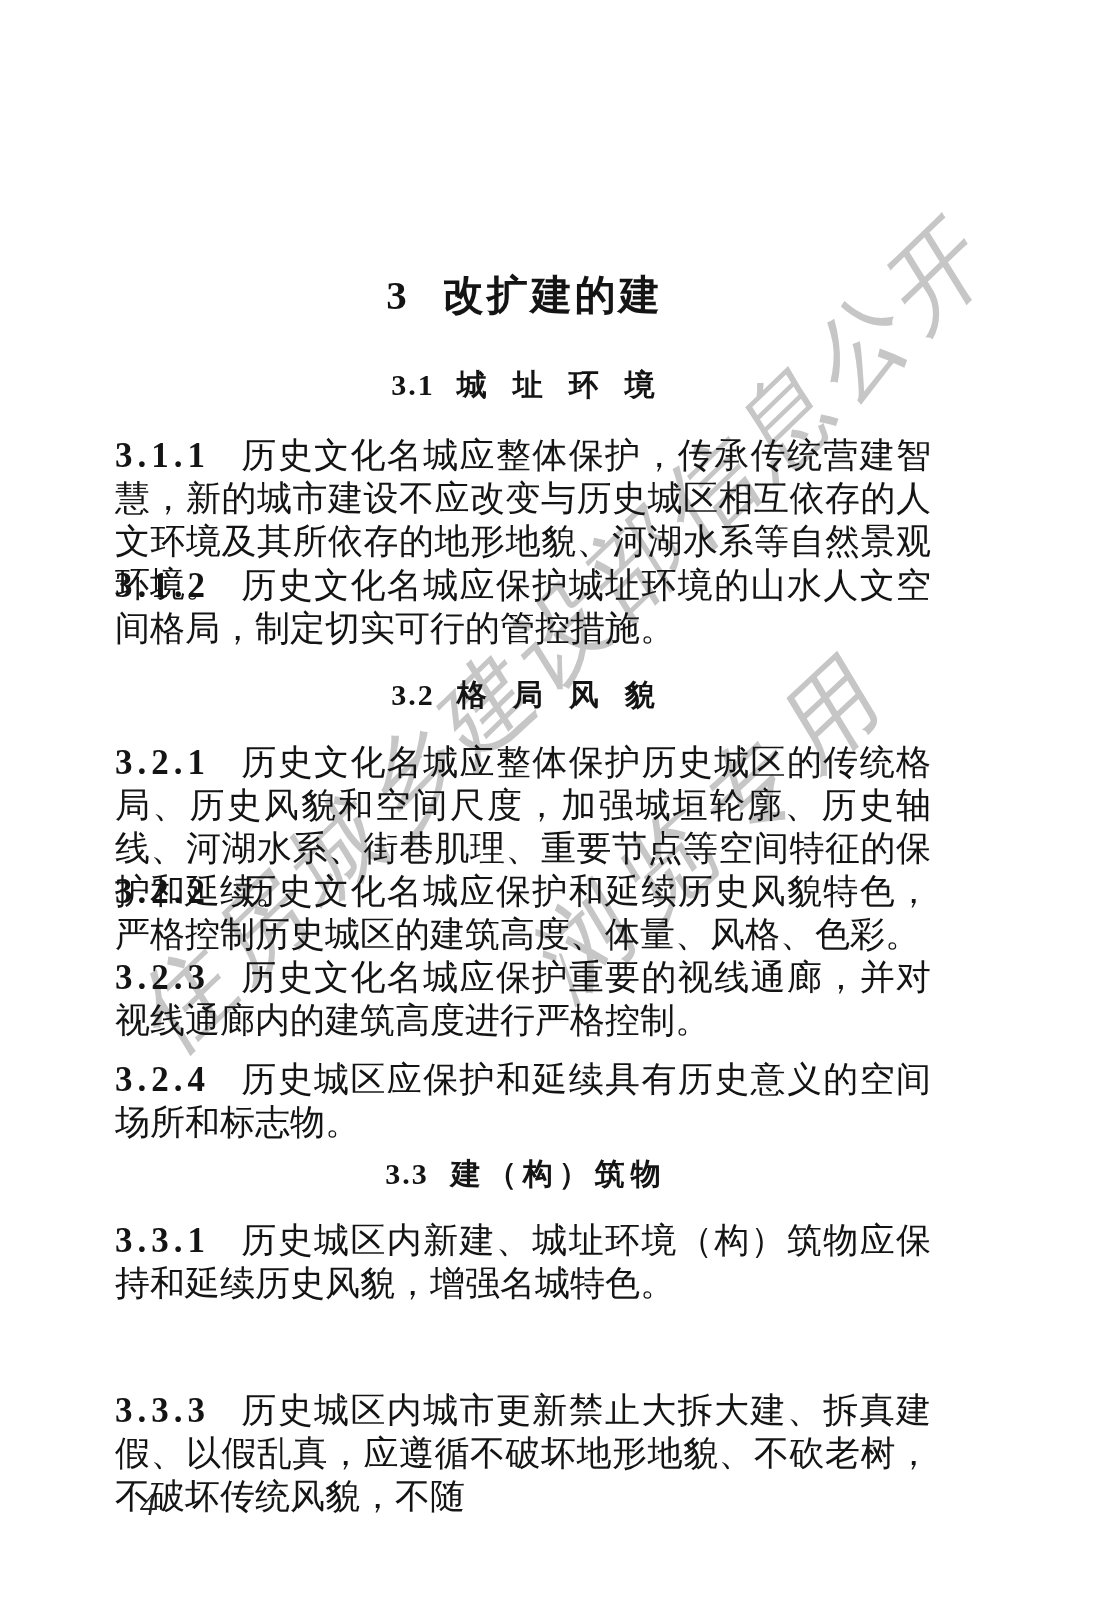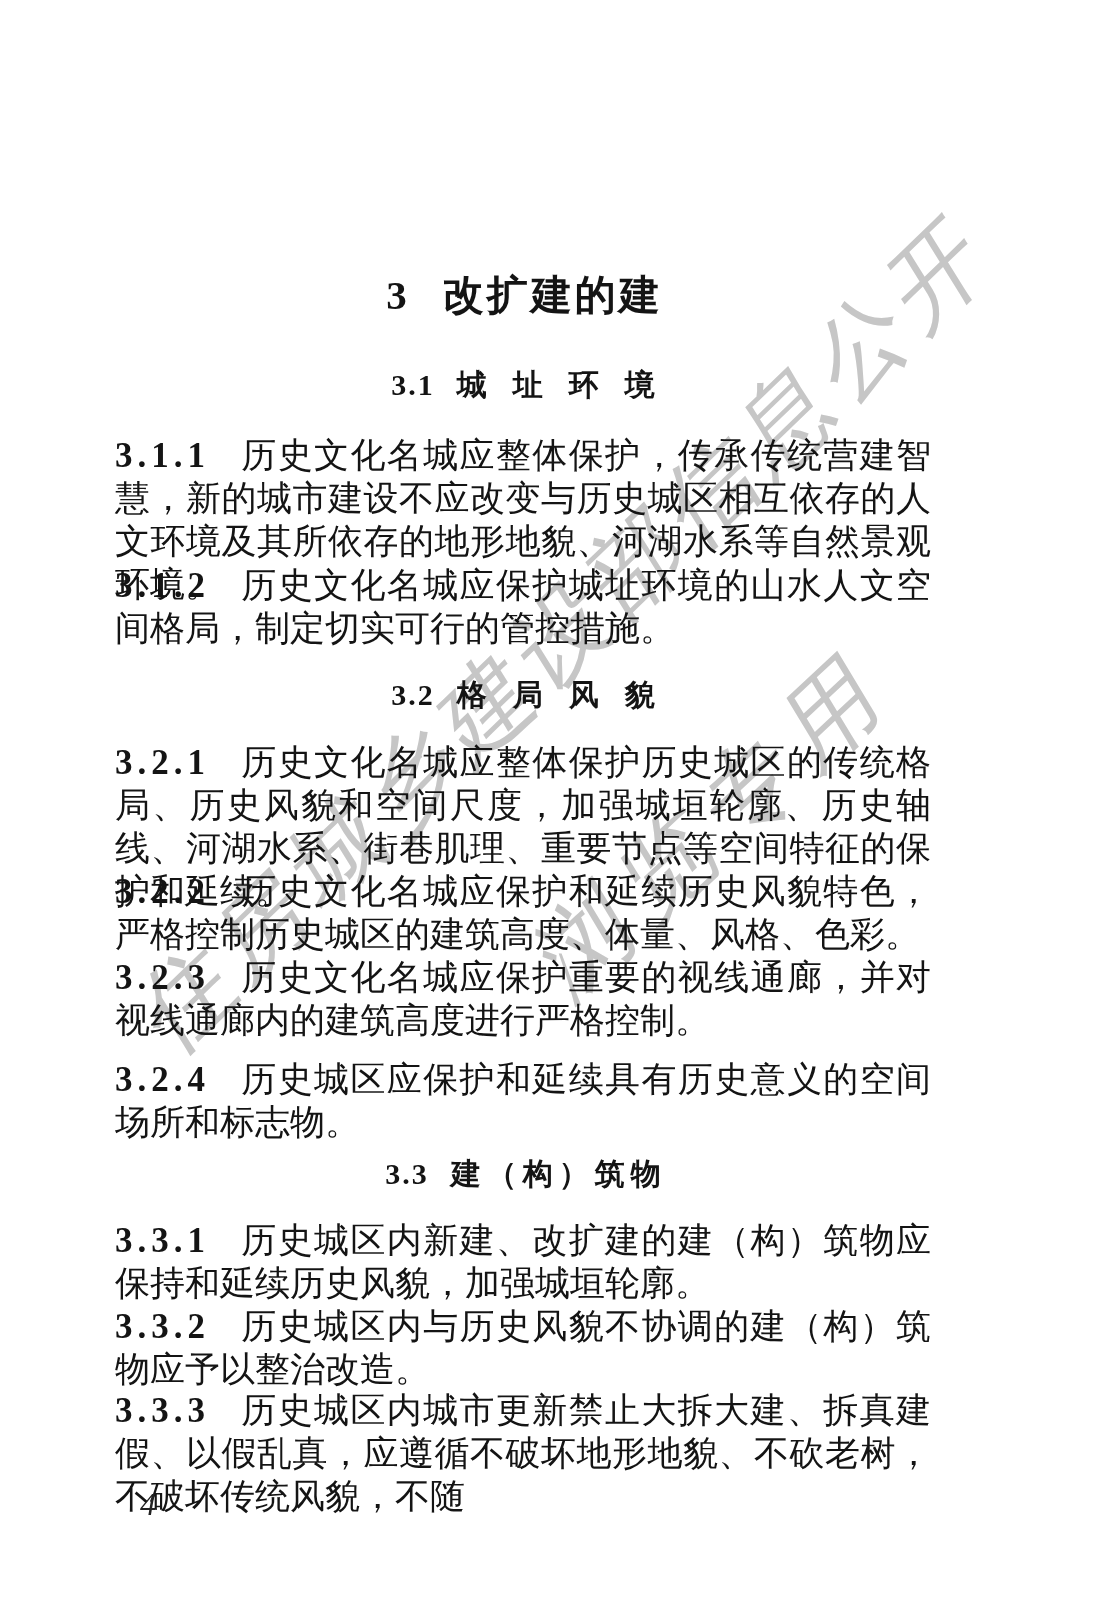--- a/index.html
+++ b/index.html
@@ -118,26 +118,23 @@
 
   <p class="layer clause" style="top:1058px">
     <span class="cnum">3.2.4</span><span class="ctext">历史城区应保护和延续具有历史意义的空间场所和标志物。</span>
   </p>
 
   <h2 class="layer sec-heading" style="top:1152px">
     <span class="sec-num">3.3</span><span class="sec-title-tight">建（构）筑物</span>
   </h2>
 
   <p class="layer clause" style="top:1219px">
-    <span class="cnum">3.3.1</span><span class="ctext">历史城区内新建、改扩建的建（构）筑物应保持和延续历史风貌，加强城垣轮廓。</span>
+    <span class="cnum">3.3.1</span><span class="ctext">历史城区内新建、城址环境（构）筑物应保持和延续历史风貌，增强名城特色。</span>
   </p>
 
-  <p class="layer clause" style="top:1305px">
-    <span class="cnum">3.3.2</span><span class="ctext">历史城区内与历史风貌不协调的建（构）筑物应予以整治改造。</span>
-  </p>
 
   <p class="layer clause" style="top:1389px">
     <span class="cnum">3.3.3</span><span class="ctext">历史城区内城市更新禁止大拆大建、拆真建假、以假乱真，应遵循不破坏地形地貌、不砍老树，不破坏传统风貌，不随</span>
   </p>
 
   <div class="page-number">4</div>
 
 </div>
 
 </body></html>

